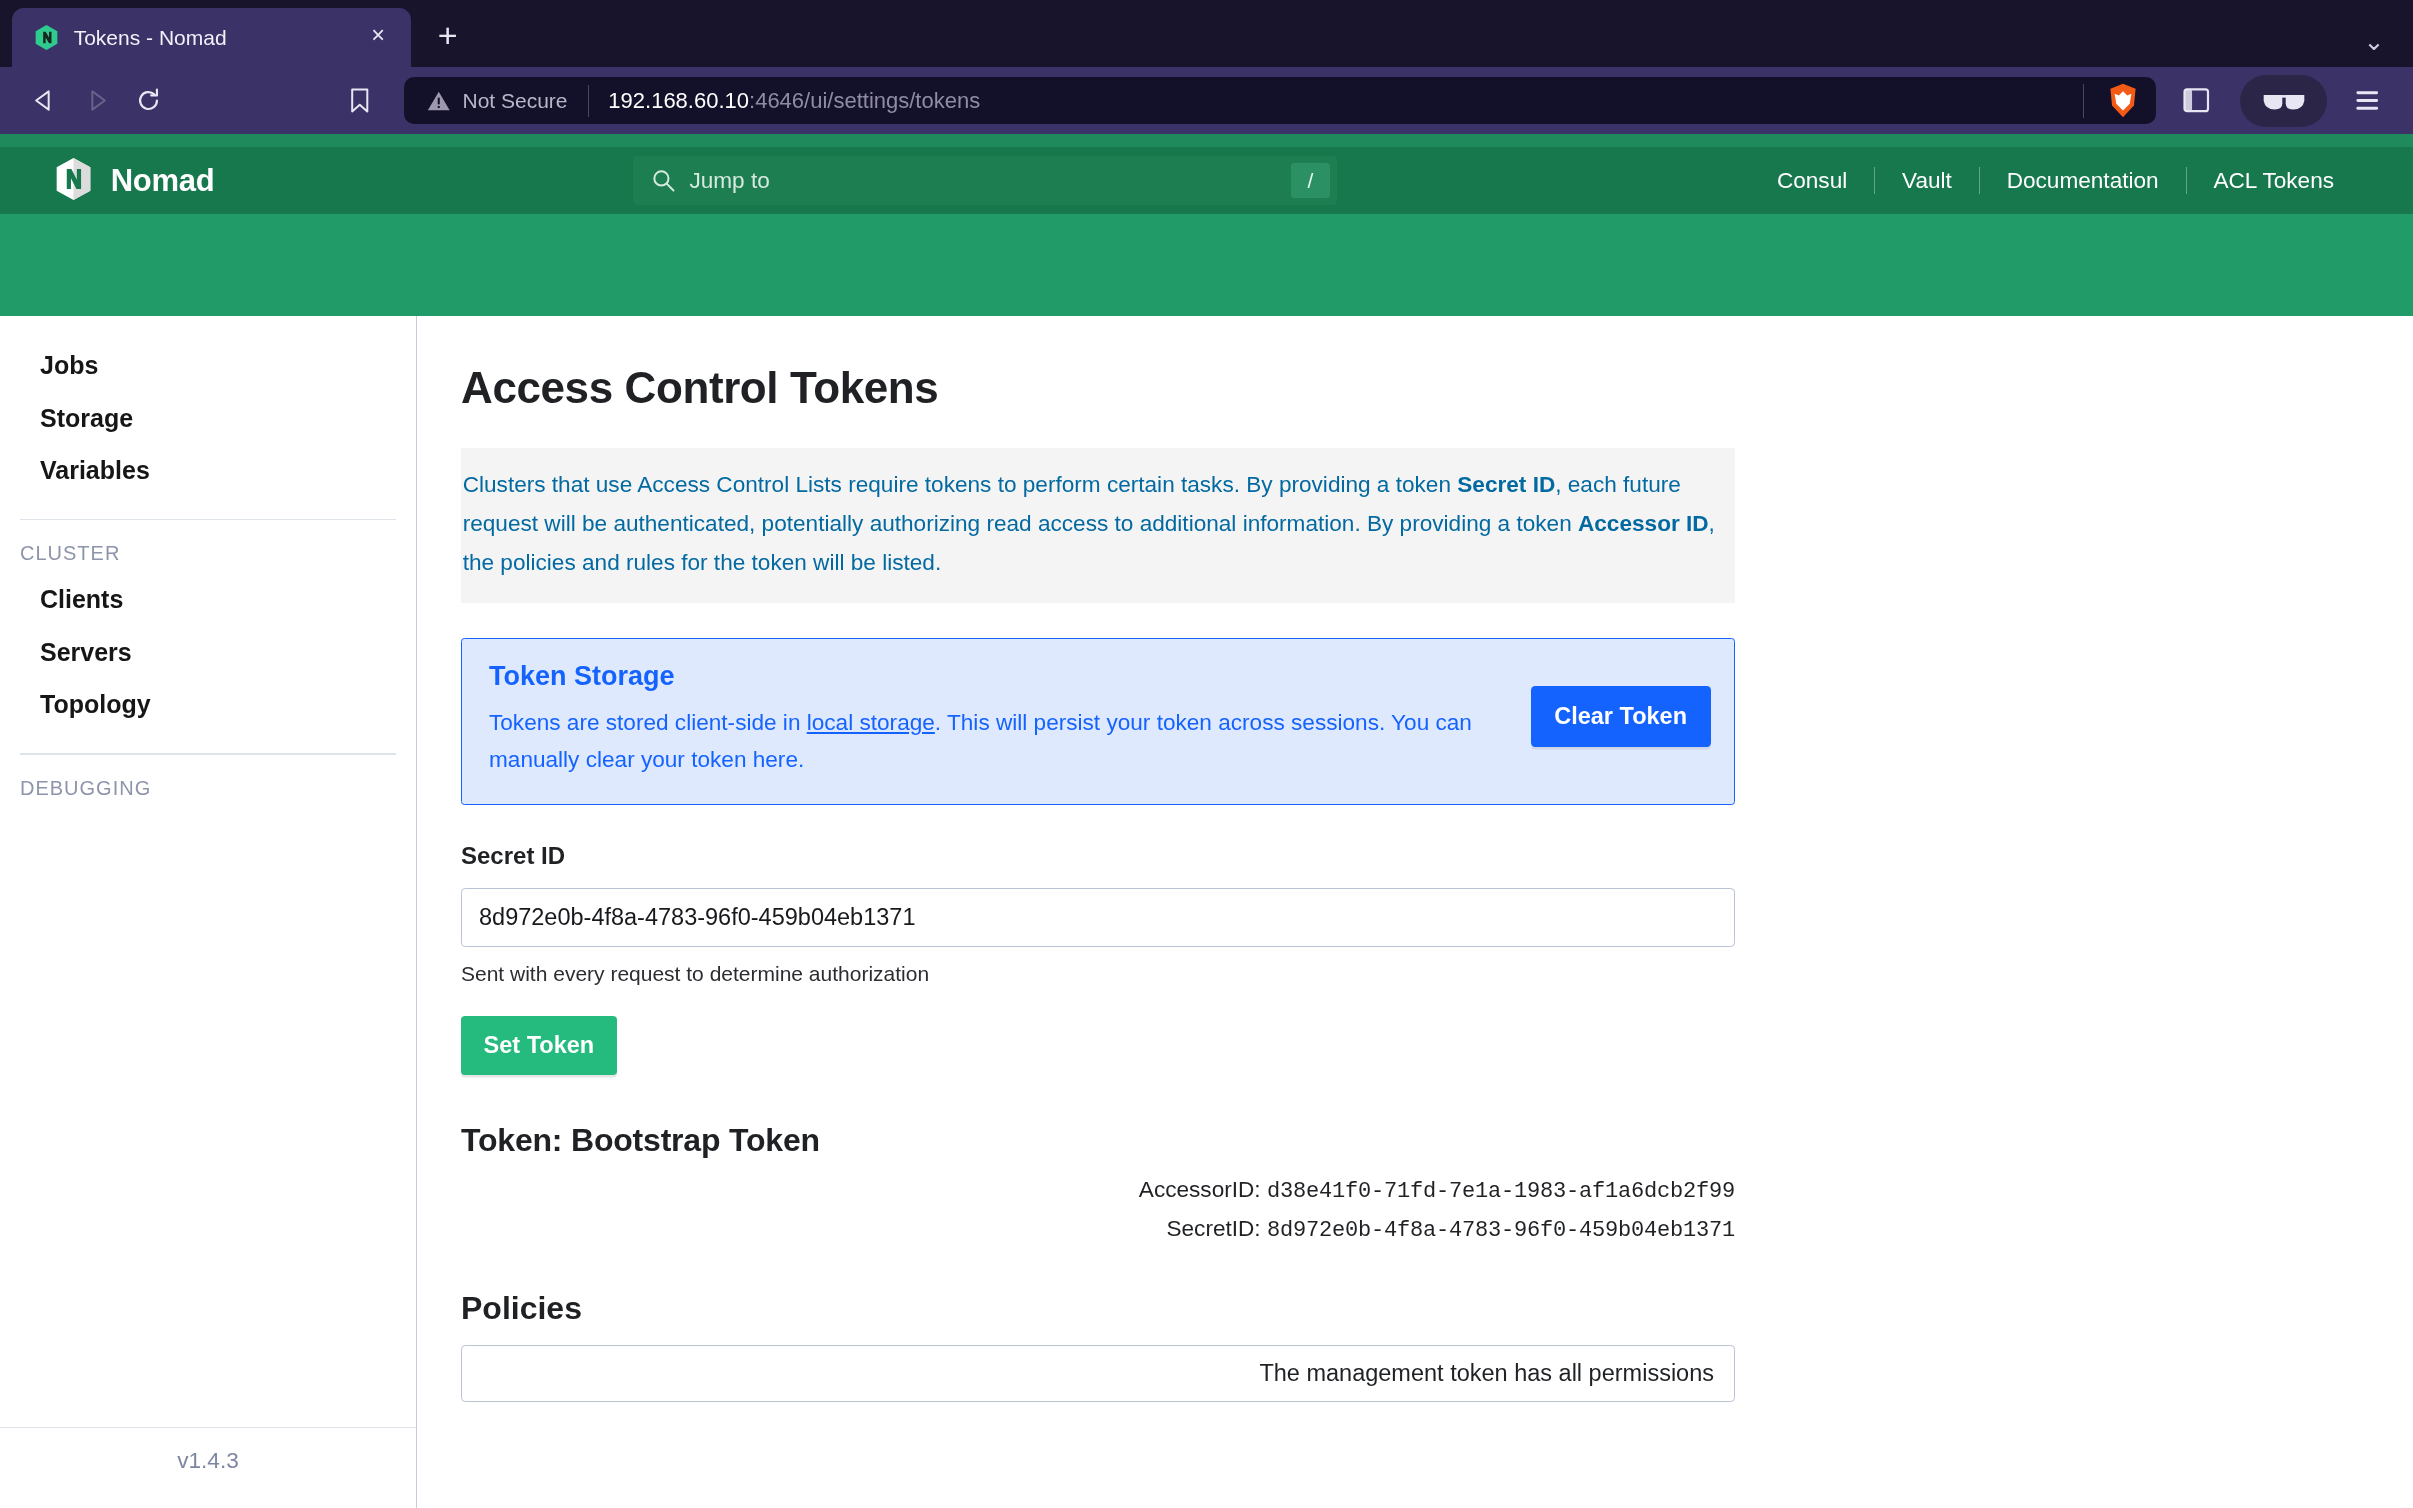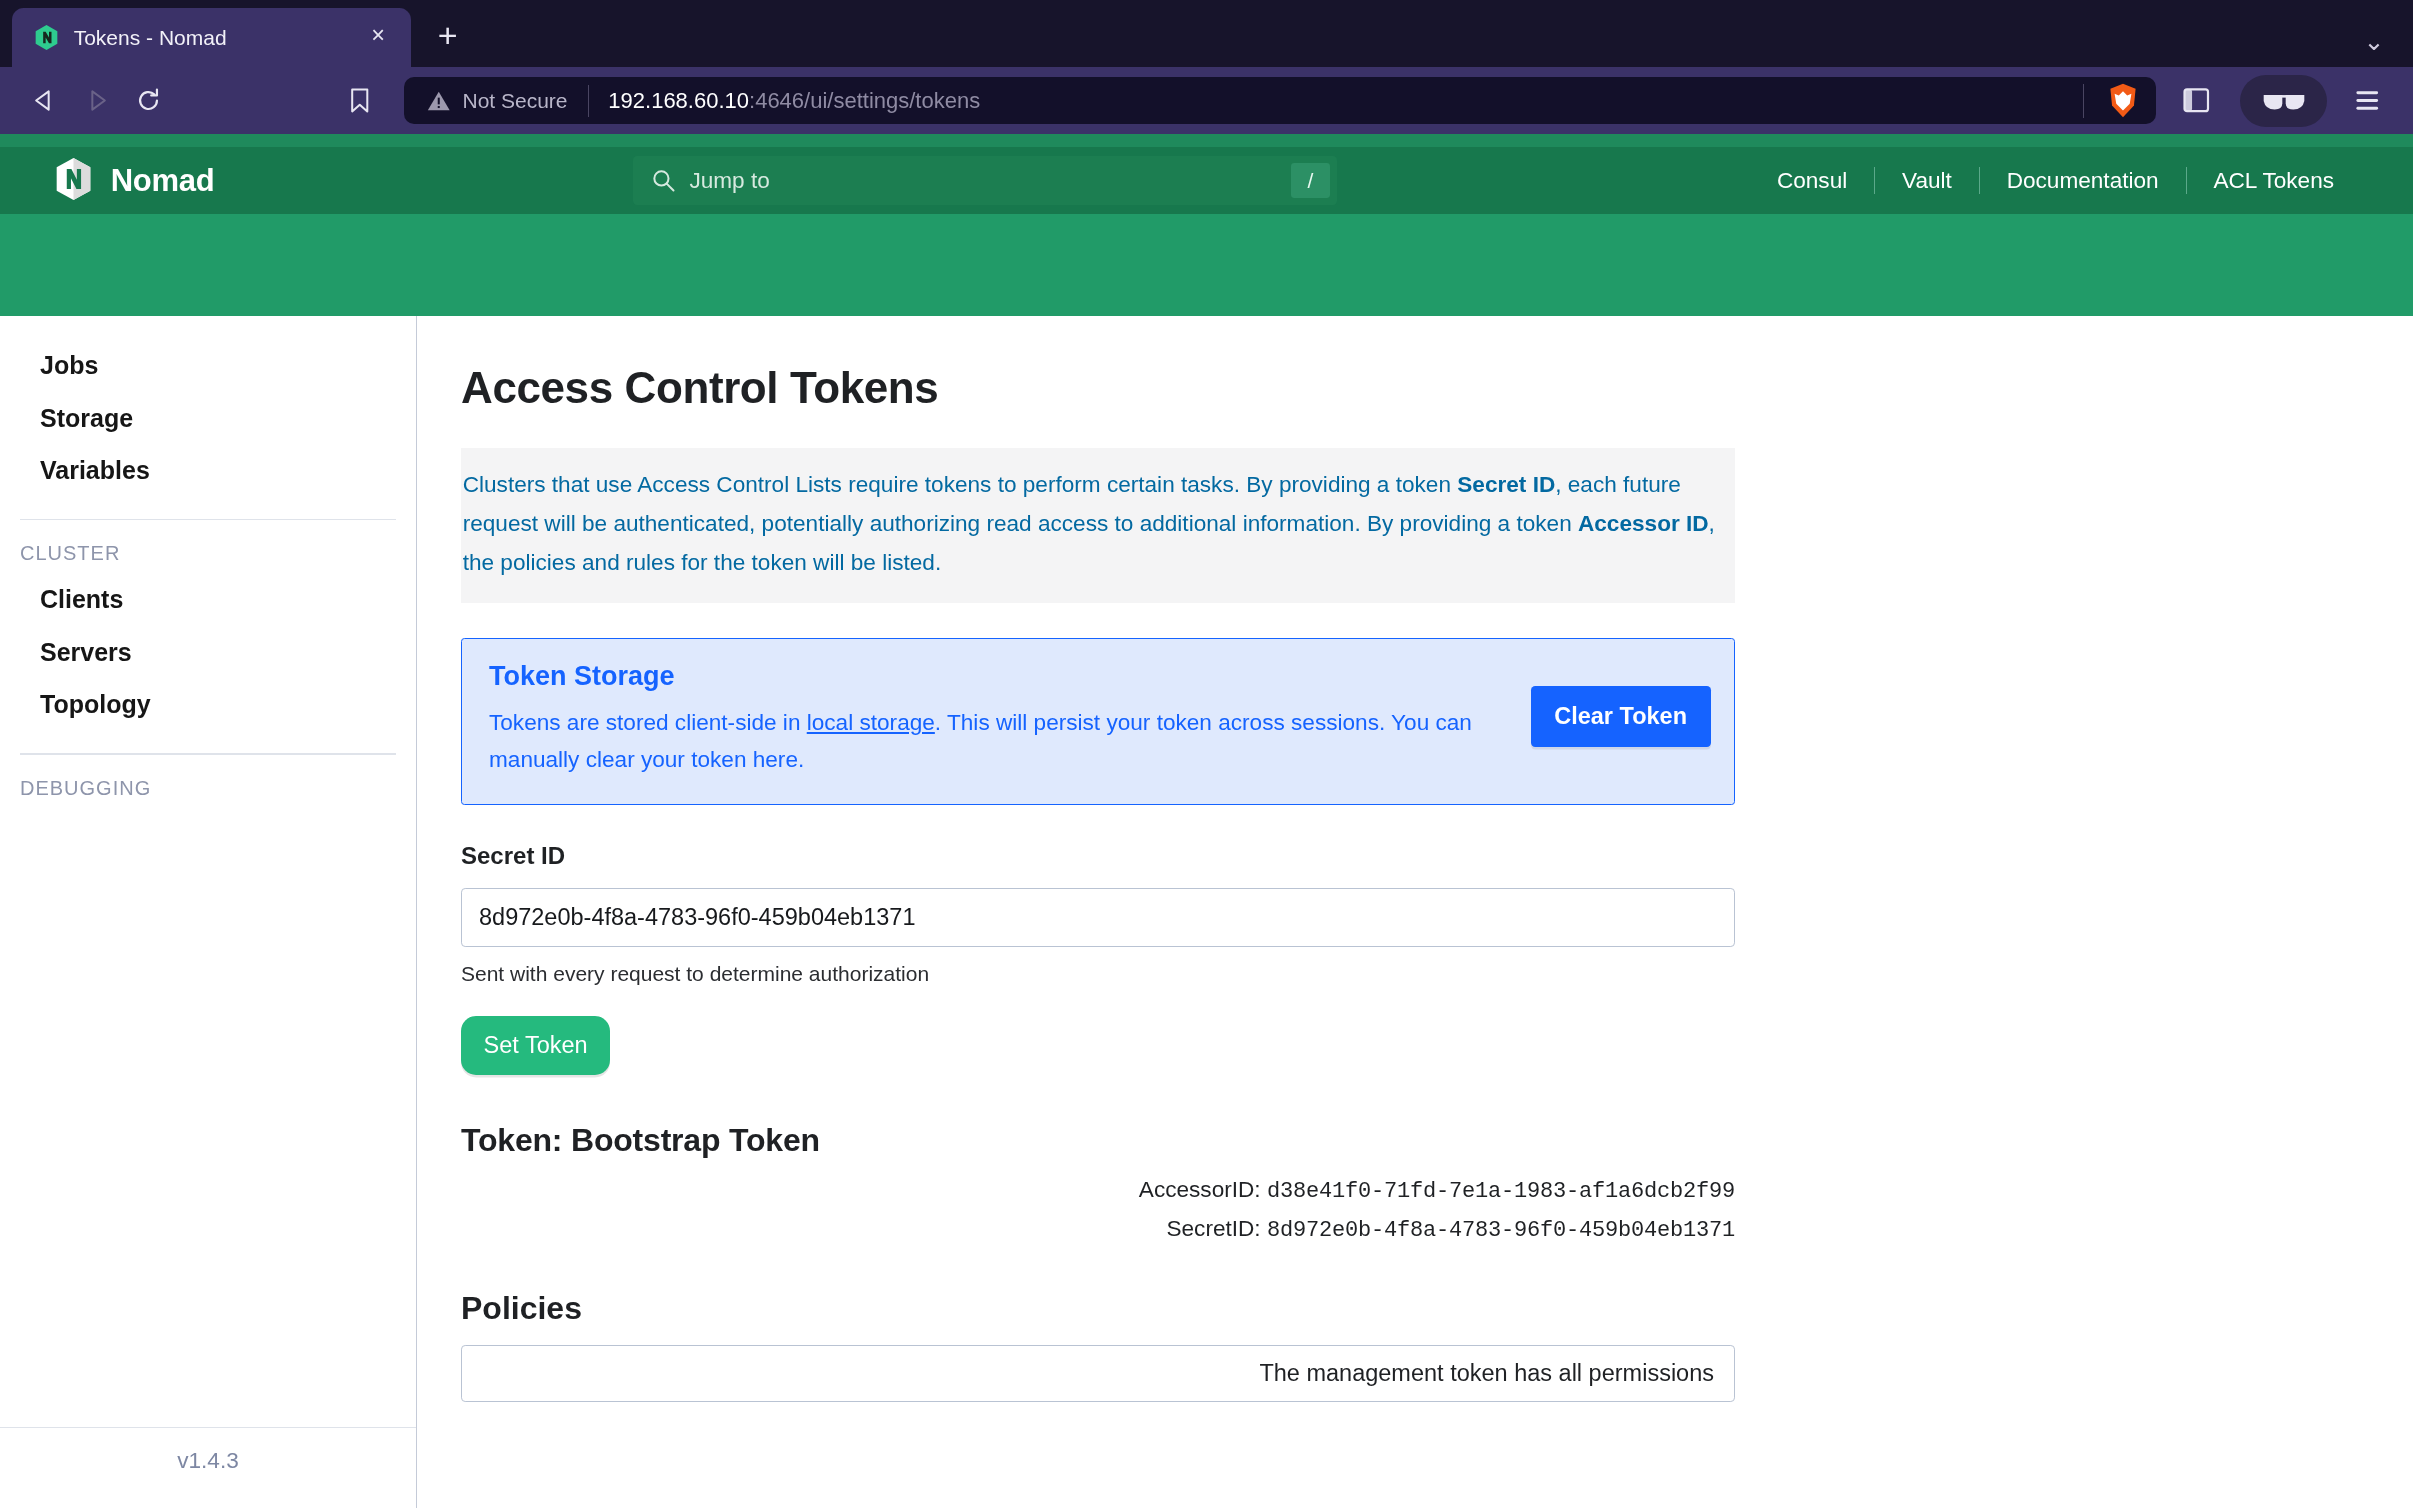--- a/index.html
+++ b/index.html
@@ -336,24 +336,24 @@
   .help-text {
     margin-top: 15px;
     font-size: 21px;
     color: #2b2d31;
   }
   .btn-set {
     margin-top: 30px;
     background: #25ba7e;
     color: #ffffff;
     border: none;
-    border-radius: 15px;
+    border-radius: 4px;
     box-shadow: 0 2.5px 0 rgba(0,0,0,0.10);
     font-size: 23.5px;
-    font-weight: 400;
+    font-weight: 700;
     font-family: inherit;
     padding: 16px 22.6px;
     cursor: pointer;
   }
 
   h2.section-title {
     margin-top: 47px;
     font-size: 32px;
     font-weight: 700;
     color: #1f2124;

